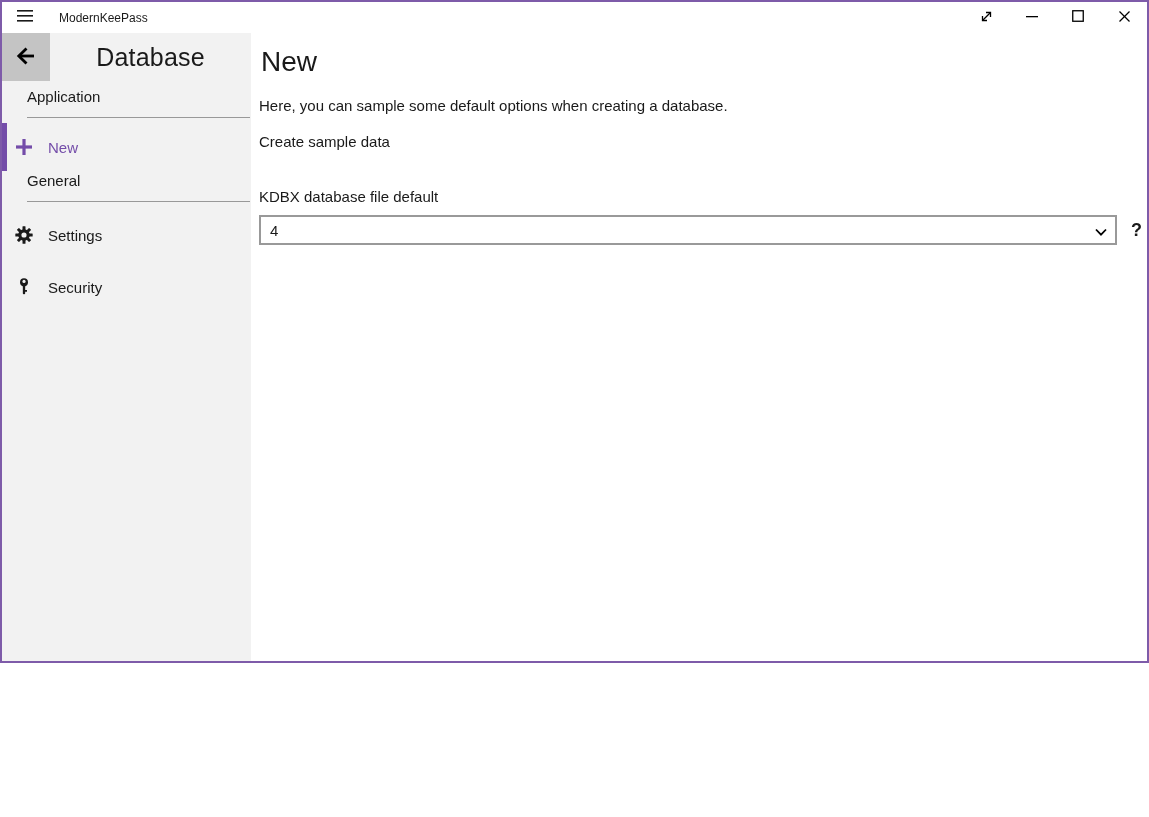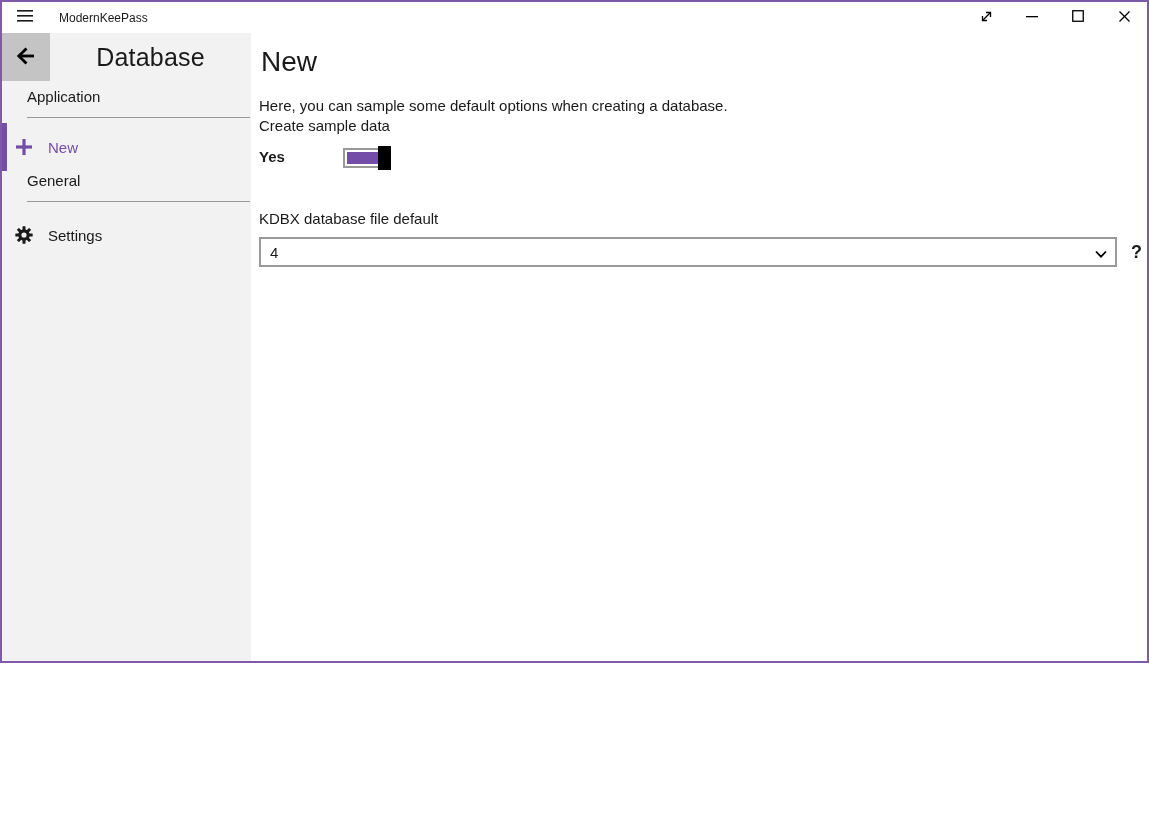--- a/index.html
+++ b/index.html
@@ -37,21 +37,21 @@
   .nav-item .icon-box{width:20px;height:20px;display:flex;align-items:center;justify-content:center;flex:0 0 20px;}
   .nav-item.first{margin-top:5px;}
   .nav-item.gap{margin-top:4px;}
   .nav-item.after-label{margin-top:9px;}
   .nav-item.selected{color:var(--accent);}
   .nav-item.selected .sel-indicator{position:absolute;left:0;top:0;bottom:0;width:5px;background:var(--accent);}
   
   .main{flex:1;background:#fff;padding:0 4px 0 8px;overflow:hidden;}
   .page-title{font-size:28px;font-weight:300;margin:12px 0 0 2px;line-height:34px;color:var(--text);}
   .page-desc{font-size:15px;margin-top:17px;line-height:20px;}
-  .field-label{font-size:15px;line-height:20px;}
+  .field-label{font-size:15px;margin-top:16px;line-height:20px;}
   .toggle-row{display:flex;align-items:flex-start;margin-top:10px;height:28px;}
   .toggle-state{font-size:15px;font-weight:700;width:84px;line-height:22px;}
   .toggle{position:relative;margin-top:2px;width:41px;height:20px;border:2px solid var(--ctl-border);background:#fff;padding:2px;cursor:pointer;}
   .toggle-fill{width:100%;height:100%;background:var(--accent);}
   .toggle-thumb{position:absolute;right:-9px;top:-4px;width:13px;height:24px;background:#000;}
   .kdbx-label{font-size:15px;margin-top:36px;line-height:18px;}
   .combo-row{display:flex;align-items:center;margin-top:9px;}
   .combobox{flex:1;height:30px;border:2px solid var(--ctl-border);background:#fff;display:flex;align-items:center;padding:0 30px 0 9px;font-size:15px;position:relative;cursor:pointer;}
   .combobox .chevron{position:absolute;right:7px;top:8px;}
   .help-mark{width:13px;margin-left:13px;font-size:18px;font-weight:700;text-align:center;cursor:pointer;line-height:30px;}
@@ -152,34 +152,40 @@
               <rect x="10.2" y="1.6" width="3.6" height="5" rx="0.6" transform="rotate(225 12 12)"></rect>
               <rect x="10.2" y="1.6" width="3.6" height="5" rx="0.6" transform="rotate(270 12 12)"></rect>
               <rect x="10.2" y="1.6" width="3.6" height="5" rx="0.6" transform="rotate(315 12 12)"></rect>
             </g>
             <circle cx="12" cy="12" r="3.1" fill="#f2f2f2"></circle>
           </svg>
         </span>
         <span>Settings</span>
       </button>
 
+      <button class="nav-item gap">
+        <span class="icon-box">
+          <svg width="20" height="20" viewBox="0 0 24 24">
+            <g fill="#1a1a1a">
+              <circle cx="12" cy="6.2" r="4.8"></circle>
+              <rect x="10.6" y="10" width="2.8" height="10.6" rx="1.2"></rect>
+              <rect x="13" y="15.6" width="2.6" height="2.1"></rect>
+            </g>
+            <circle cx="12" cy="5.3" r="1.9" fill="#f2f2f2"></circle>
+          </svg>
+        </span>
+        <span>Security</span>
+      </button>
     </div>
 
     <div class="main">
       <h1 class="page-title">New</h1>
       <p class="page-desc">Here, you can sample some default options when creating a database.</p>
 
       <div class="field-label">Create sample data</div>
-      <div class="toggle-row">
-        <div class="toggle-state">Yes</div>
-        <div class="toggle" role="switch" aria-checked="true">
-          <div class="toggle-fill"></div>
-          <div class="toggle-thumb"></div>
-        </div>
-      </div>
 
       <div class="kdbx-label">KDBX database file default</div>
       <div class="combo-row">
         <div class="combobox">
           <span>4</span>
           <span class="chevron">
             <svg width="14" height="14" viewBox="0 0 14 14">
                 <path d="M2 4.5 L7 9.7 L12 4.5" stroke="#000" stroke-width="1.8" fill="none"></path>
               </svg>
           </span>

